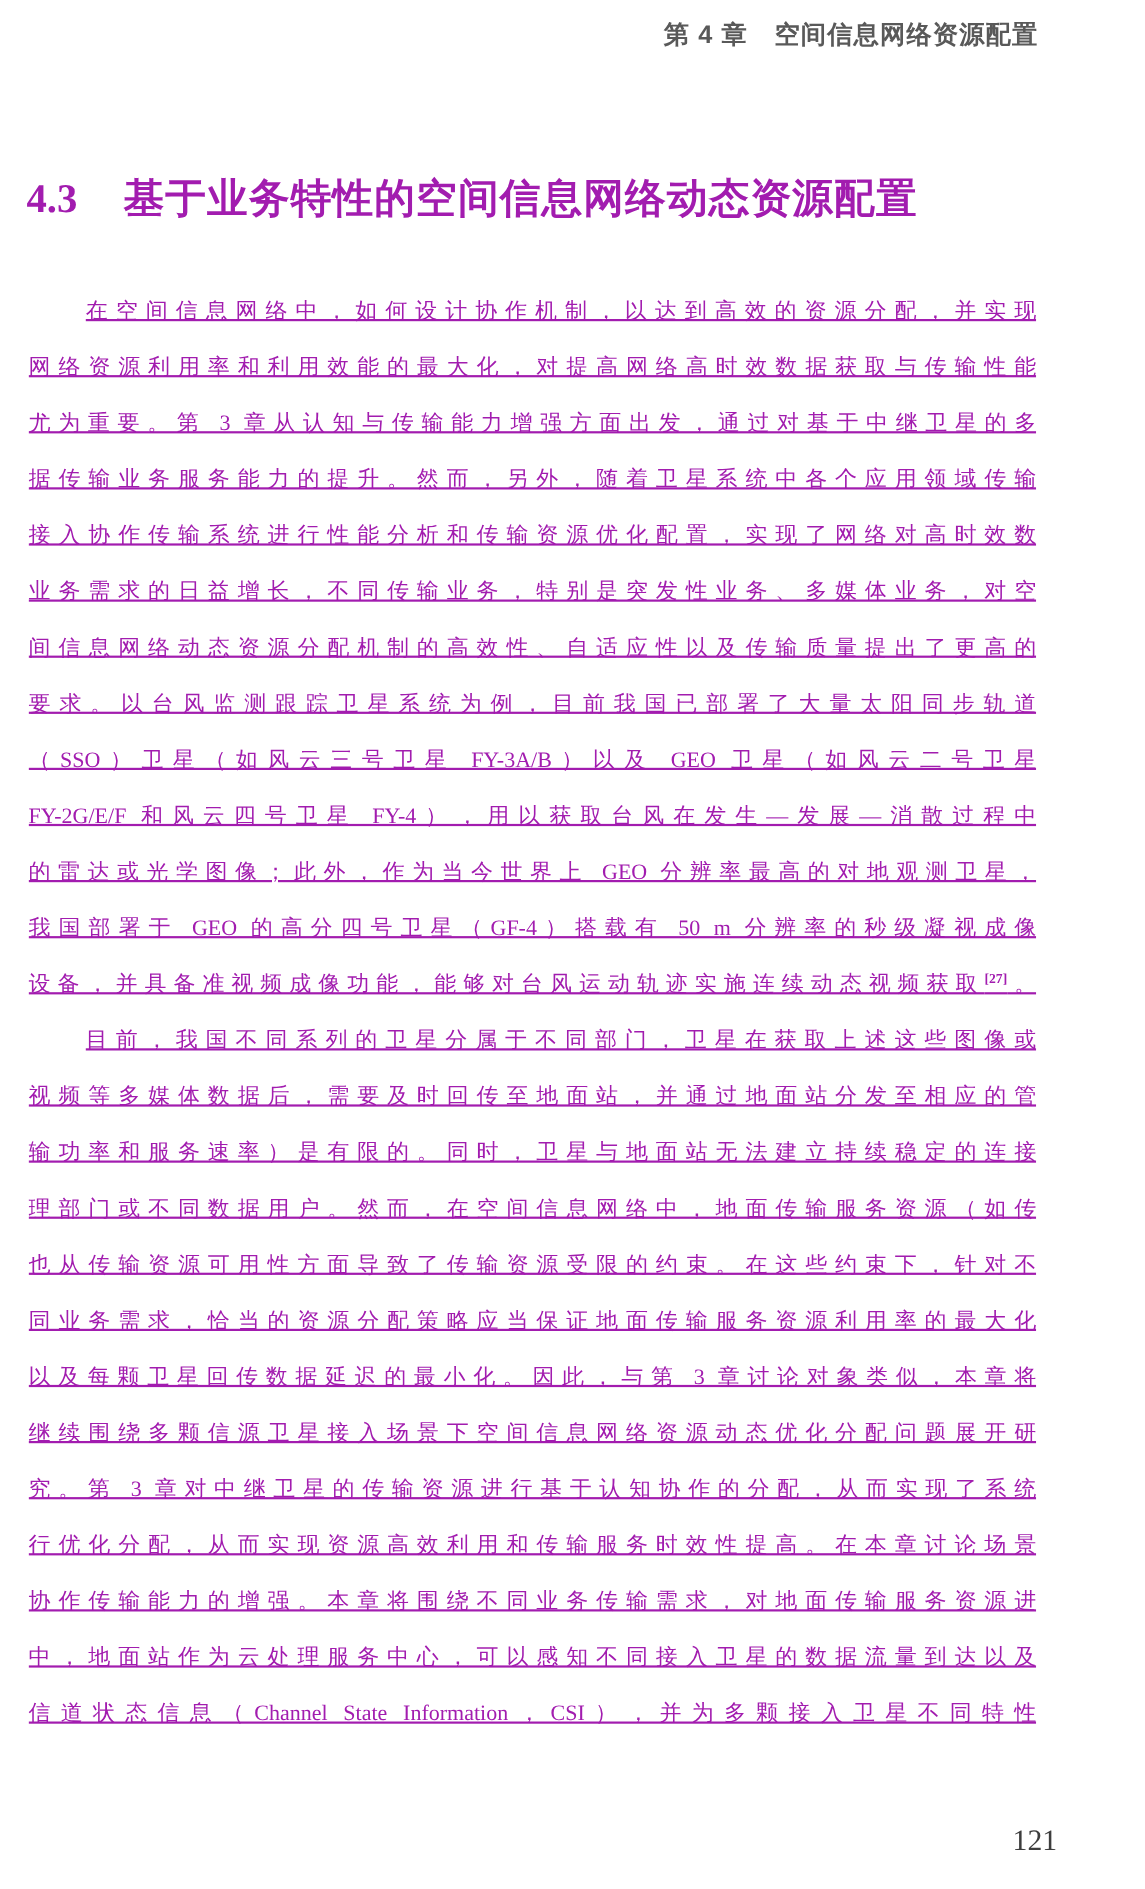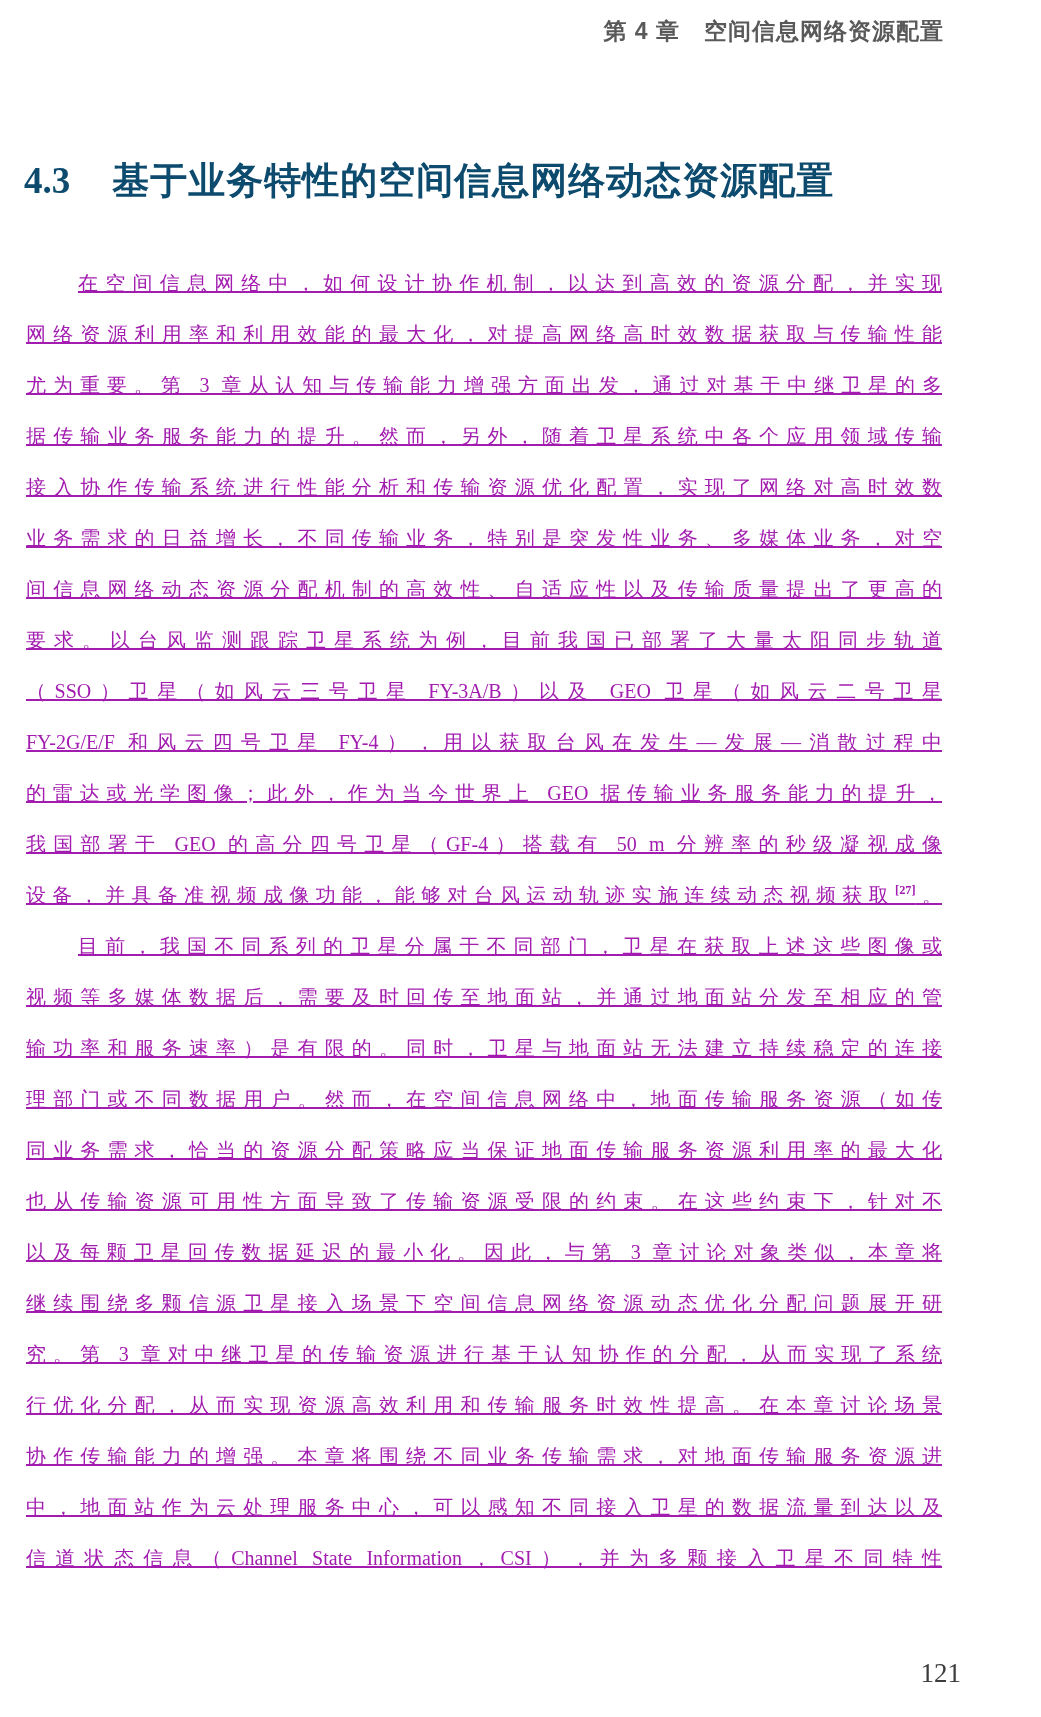--- a/index.html
+++ b/index.html
@@ -26,21 +26,21 @@
     color: #595959;
     letter-spacing: 1px;
   }
   .section-heading {
     position: absolute;
     top: 156px;
     left: 24px;
     width: 920px;
     font-weight: bold;
     font-size: 37px;
-    color: #0c4a6e;
+    color: #a21caf;
     white-space: nowrap;
   }
   .section-number { display: inline-block; margin-right: 42px; }
   .section-title { display: inline-block; letter-spacing: 1px; }
   .body-text {
     position: absolute;
     top: 258px;
     left: 26px;
     width: 916px;
     font-size: 20px;
@@ -92,31 +92,31 @@
         <div class="line indent">在空间信息网络中，如何设计协作机制，以达到高效的资源分配，并实现</div>
         <div class="line">网络资源利用率和利用效能的最大化，对提高网络高时效数据获取与传输性能</div>
         <div class="line">尤为重要。第 3 章从认知与传输能力增强方面出发，通过对基于中继卫星的多</div>
         <div class="line">据传输业务服务能力的提升。然而，另外，随着卫星系统中各个应用领域传输</div>
         <div class="line">接入协作传输系统进行性能分析和传输资源优化配置，实现了网络对高时效数</div>
         <div class="line">业务需求的日益增长，不同传输业务，特别是突发性业务、多媒体业务，对空</div>
         <div class="line">间信息网络动态资源分配机制的高效性、自适应性以及传输质量提出了更高的</div>
         <div class="line">要求。以台风监测跟踪卫星系统为例，目前我国已部署了大量太阳同步轨道</div>
         <div class="line">（SSO）卫星（如风云三号卫星 FY-3A/B）以及 GEO 卫星（如风云二号卫星</div>
         <div class="line">FY-2G/E/F 和风云四号卫星 FY-4），用以获取台风在发生—发展—消散过程中</div>
-        <div class="line">的雷达或光学图像；此外，作为当今世界上 GEO 据传输业务服务能力的提升，</div>
+        <div class="line">的雷达或光学图像；此外，作为当今世界上 GEO 分辨率最高的对地观测卫星，</div>
         <div class="line">我国部署于 GEO 的高分四号卫星（GF-4）搭载有 50 m 分辨率的秒级凝视成像</div>
         <div class="line">设备，并具备准视频成像功能，能够对台风运动轨迹实施连续动态视频获取<sup>[27]</sup>。</div>
       </div>
     <div class="paragraph">
         <div class="line indent">目前，我国不同系列的卫星分属于不同部门，卫星在获取上述这些图像或</div>
         <div class="line">视频等多媒体数据后，需要及时回传至地面站，并通过地面站分发至相应的管</div>
         <div class="line">输功率和服务速率）是有限的。同时，卫星与地面站无法建立持续稳定的连接</div>
         <div class="line">理部门或不同数据用户。然而，在空间信息网络中，地面传输服务资源（如传</div>
+        <div class="line">也从传输资源可用性方面导致了传输资源受限的约束。在这些约束下，针对不</div>
         <div class="line">同业务需求，恰当的资源分配策略应当保证地面传输服务资源利用率的最大化</div>
-        <div class="line">也从传输资源可用性方面导致了传输资源受限的约束。在这些约束下，针对不</div>
         <div class="line">以及每颗卫星回传数据延迟的最小化。因此，与第 3 章讨论对象类似，本章将</div>
         <div class="line">继续围绕多颗信源卫星接入场景下空间信息网络资源动态优化分配问题展开研</div>
         <div class="line">究。第 3 章对中继卫星的传输资源进行基于认知协作的分配，从而实现了系统</div>
         <div class="line">行优化分配，从而实现资源高效利用和传输服务时效性提高。在本章讨论场景</div>
         <div class="line">协作传输能力的增强。本章将围绕不同业务传输需求，对地面传输服务资源进</div>
         <div class="line">中，地面站作为云处理服务中心，可以感知不同接入卫星的数据流量到达以及</div>
         <div class="line">信道状态信息（Channel State Information，CSI），并为多颗接入卫星不同特性</div>
       </div>
   </div>
 

